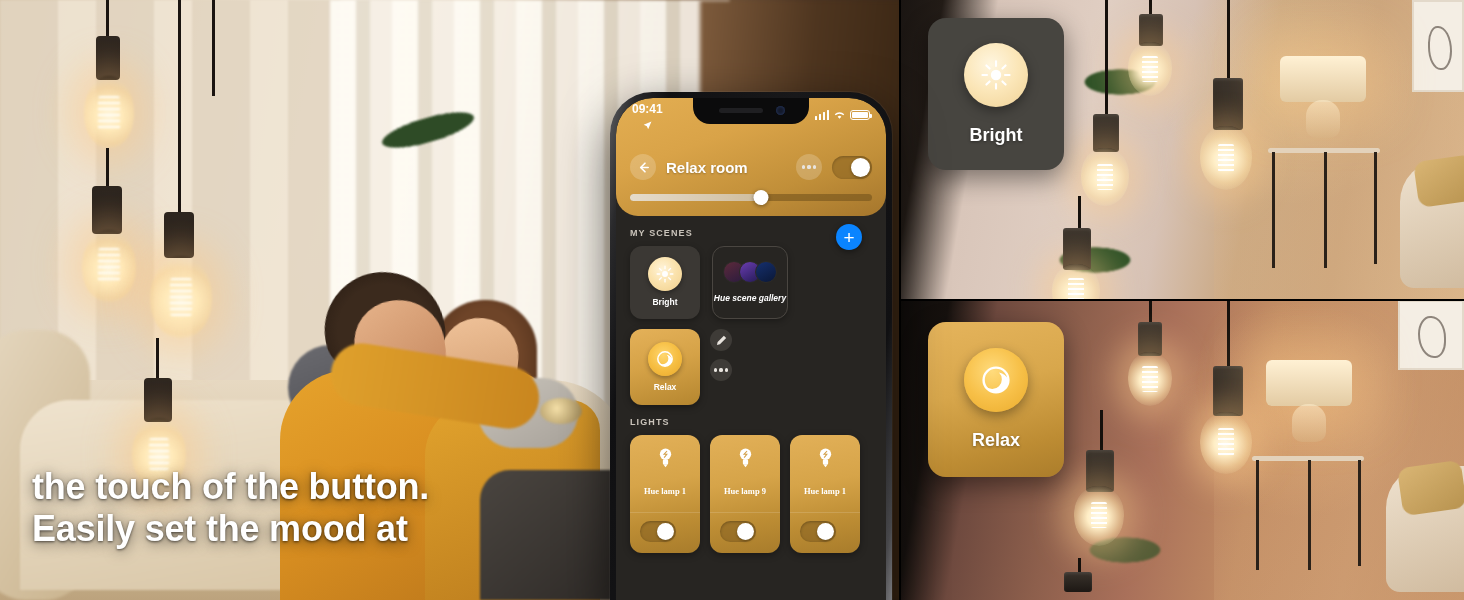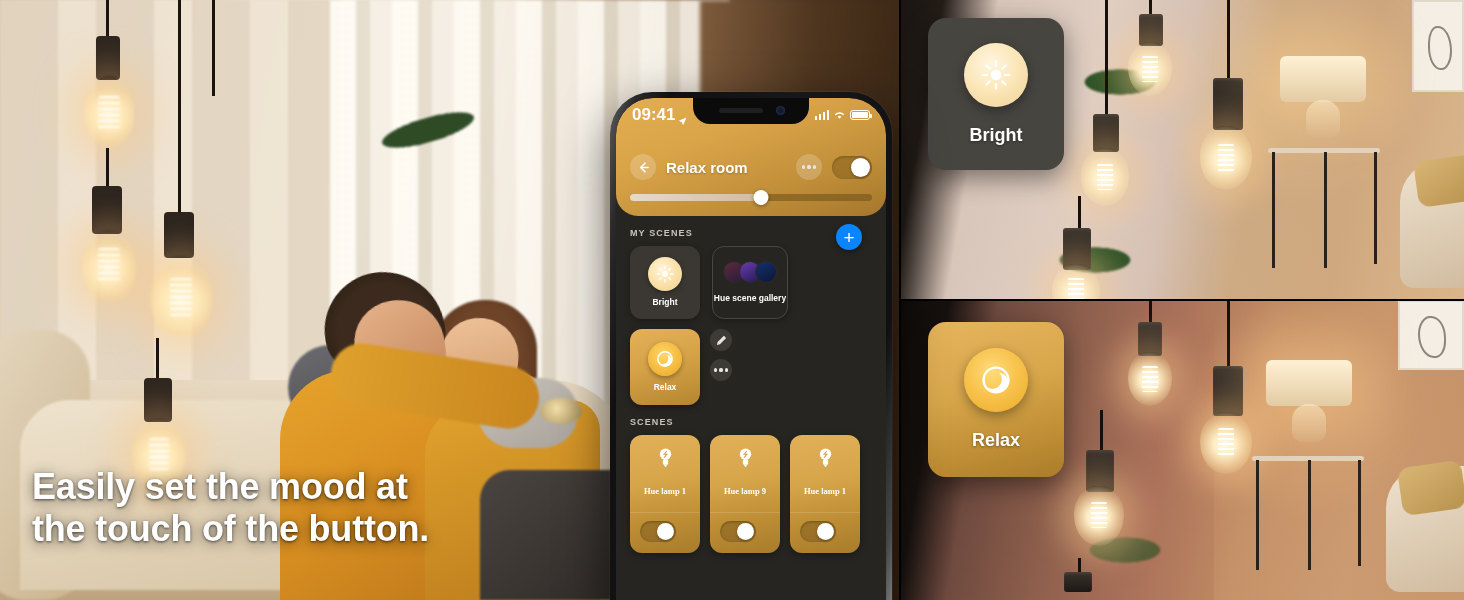--- a/index.html
+++ b/index.html
@@ -184,21 +184,21 @@
     position:absolute; left:0; top:0; width:100%; height:118px;
     background:linear-gradient(160deg,#e3ae52 0%, #d9a348 35%, #c18f39 70%, #a5762c 100%);
     border-radius:37px 37px 22px 22px;
     z-index:4;
   }
   .statusbar{
     position:absolute; top:8px; left:0; width:100%; height:18px;
     display:flex; align-items:center; justify-content:space-between;
     padding:0 16px; z-index:10; color:#fff;
   }
-  .st-time{ font-size:17px; font-weight:700; display:flex; align-items:center; gap:3px; }
+  .st-time{ font-size:12px; font-weight:700; display:flex; align-items:center; gap:3px;flex-direction:column; }
   .loc-arrow{ display:inline-block; width:9px; height:9px; }
   .st-right{ display:flex; align-items:center; gap:4px; }
   .sig{ display:flex; align-items:flex-end; gap:1.5px; height:10px; }
   .sig i{ width:2.5px; background:#fff; border-radius:.5px; display:block; }
   .sig i:nth-child(1){height:4px}.sig i:nth-child(2){height:6px}
   .sig i:nth-child(3){height:8px}.sig i:nth-child(4){height:10px}
   .batt{
     width:20px; height:10px; border:1.3px solid #fff; border-radius:3px;
     position:relative; padding:1.2px;
   }
@@ -261,20 +261,21 @@
   .scene-row{ display:flex; gap:12px; align-items:flex-start; }
   .scene-card{
     width:70px; height:73px; border-radius:12px;
     background:#3b3834; display:flex; flex-direction:column;
     align-items:center; justify-content:center; gap:6px;
     box-shadow:0 2px 6px rgba(0,0,0,.3);
   }
   .scene-card.gallery{
     background:transparent; border:1px solid #4a4641; width:76px; height:73px;
     justify-content:center;
+    font-style:italic;
   }
   .scene-dot{
     width:34px; height:34px; border-radius:50%;
     background:radial-gradient(circle at 42% 36%, #fff4da 0%, #fbe3ae 45%, #f0cf8c 100%);
     display:flex; align-items:center; justify-content:center;
     box-shadow:0 2px 5px rgba(0,0,0,.35);
   }
   .scene-name{ color:#fff; font-size:8.5px; font-weight:600; text-align:center; line-height:1.22; }
   .gal-thumbs{ display:flex; margin-bottom:4px; }
   .gal-thumbs span{
@@ -483,22 +484,22 @@
 
     <div class="cord" style="left:156px;top:338px;height:44px;"></div>
     <div class="socket" style="left:144px;top:378px;width:28px;height:44px;"></div>
     <div class="bulb" style="left:132px;top:418px;width:54px;height:70px;">
       <div class="filament" style="left:17px;top:20px;width:20px;height:32px;"></div>
     </div>
 
     <div class="cord" style="left:212px;top:0;height:96px;"></div>
 
     <div class="headline">
+      <div>the touch of the button.</div>
       <div>Easily set the mood at</div>
-      <div>the touch of the button.</div>
     </div>
   </div>
 
   <div class="panel-tr">
     <div class="wall-warm"></div>
     <div class="greenery" style="left:160px;top:60px;width:120px;height:44px;"></div>
     <div class="greenery" style="left:120px;top:200px;width:150px;height:120px;"></div>
 
     <div class="pend-cord" style="left:249px;top:0;height:18px;"></div>
     <div class="pend-sock" style="left:239px;top:14px;width:24px;height:32px;"></div>
@@ -726,21 +727,21 @@
             <div class="mini-btn">
               <span class="mini-dots">
                   <i></i>
                   <i></i>
                   <i></i>
                 </span>
             </div>
           </div>
         </div>
 
-        <div class="sec-label" style="margin-top:12px;">SCENES</div>
+        <div class="sec-label" style="margin-top:12px;">LIGHTS</div>
 
         <div class="lights-row">
           <div class="light-card">
             <span class="bulb-ic">
               <svg width="17" height="21" viewBox="0 0 18 22">
                 <circle cx="9" cy="7.6" r="6" fill="#fff"></circle>
                 <rect x="6.2" y="13.2" width="5.6" height="5.4" rx="1.2" fill="#fff"></rect>
                 <path d="M7 18.6h4l-2 2.6z" fill="#fff"></path>
                 <path d="M10.4 4.4 7.4 7.6h3l-2.6 3.2" fill="none" stroke="#d2a04a" stroke-width="1.1" stroke-linecap="round"></path>
               </svg>

